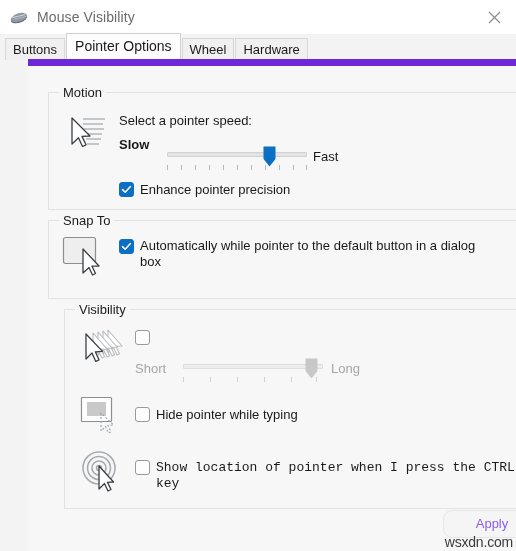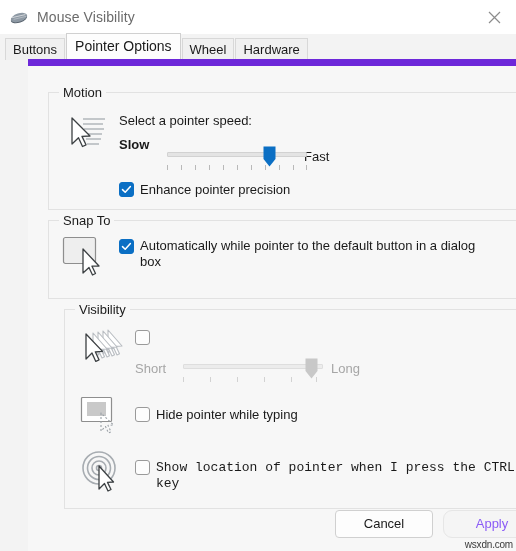--- a/index.html
+++ b/index.html
@@ -202,21 +202,21 @@
     background: #f5f5f5;
     border-color: #e6e6e6;
     color: #8b5cf6;
     border-radius: 9px;
   }
 
   .watermark {
     position: absolute;
     right: 3px;
     bottom: 1px;
-    font-size: 10px;
+    font-size: 14px;
     color: #3a3a3a;
     font-family: "Liberation Sans", sans-serif;
     letter-spacing: -.2px;
     margin-top: 36px;
   }
 </style>
 </head>
 <body>
 
 <div class="titlebar">
@@ -260,21 +260,21 @@
             <path d="M23 26 H38"></path>
             <path d="M24 31 H36"></path>
         </g>
         <path d="M9 5 L9 31 L15.5 24.8 L19.5 33.5 L23 31.8 L19 23.4 L27 23 Z" fill="#ffffff" stroke="#3c4043" stroke-width="1.3" stroke-linejoin="round"></path>
       </svg>
     </span>
 
     <span class="label-static" style="left:70px; top:20px;">Select a pointer speed:</span>
 
     <span class="label-static" style="left:70px; top:44px;font-weight:bold;">Slow</span>
-    <span class="label-static" style="left:255px; top:56px;">Fast</span>
+    <span class="label-static" style="left:264px; top:56px;">Fast</span>
 
     <div class="slider-track" style="left:118px; top:59px; width:140px;">
       <span class="slider-thumb" style="left:95px; top:-7px;">
         <svg width="13" height="21" viewBox="0 0 13 21">
           <path d="M0.5 0.5 H12.5 V13 L6.5 20.5 L0.5 13 Z" fill="#0b6fc4"></path>
         </svg>
       </span>
     </div>
     <div class="ticks" style="left:118px; top:72px; width:140px;">
       <i style="left:0px"></i>
@@ -373,18 +373,17 @@
         </g>
         <path d="M20 17 L20 40 L25.5 34.5 L29 42 L32 40.5 L28.5 33.4 L34.5 33 Z" fill="#ffffff" stroke="#3c4043" stroke-width="1.3" stroke-linejoin="round"></path>
       </svg>
     </span>
 
     <div class="cb off" style="left:70px; top:150px;"></div>
     <span class="cb-text" style="left:91px; top:150px;font-family:Liberation Mono, monospace;">Show location of pointer when I press the CTRL key</span>
   </div>
 
   <div class="footer">
-    <div class="btn" style="left:307px;">Cancel</div>
     <div class="btn disabled" style="left:415px;">Apply</div>
   </div>
 </div>
 
 <span class="watermark">wsxdn.com</span>
 
 </body></html>

